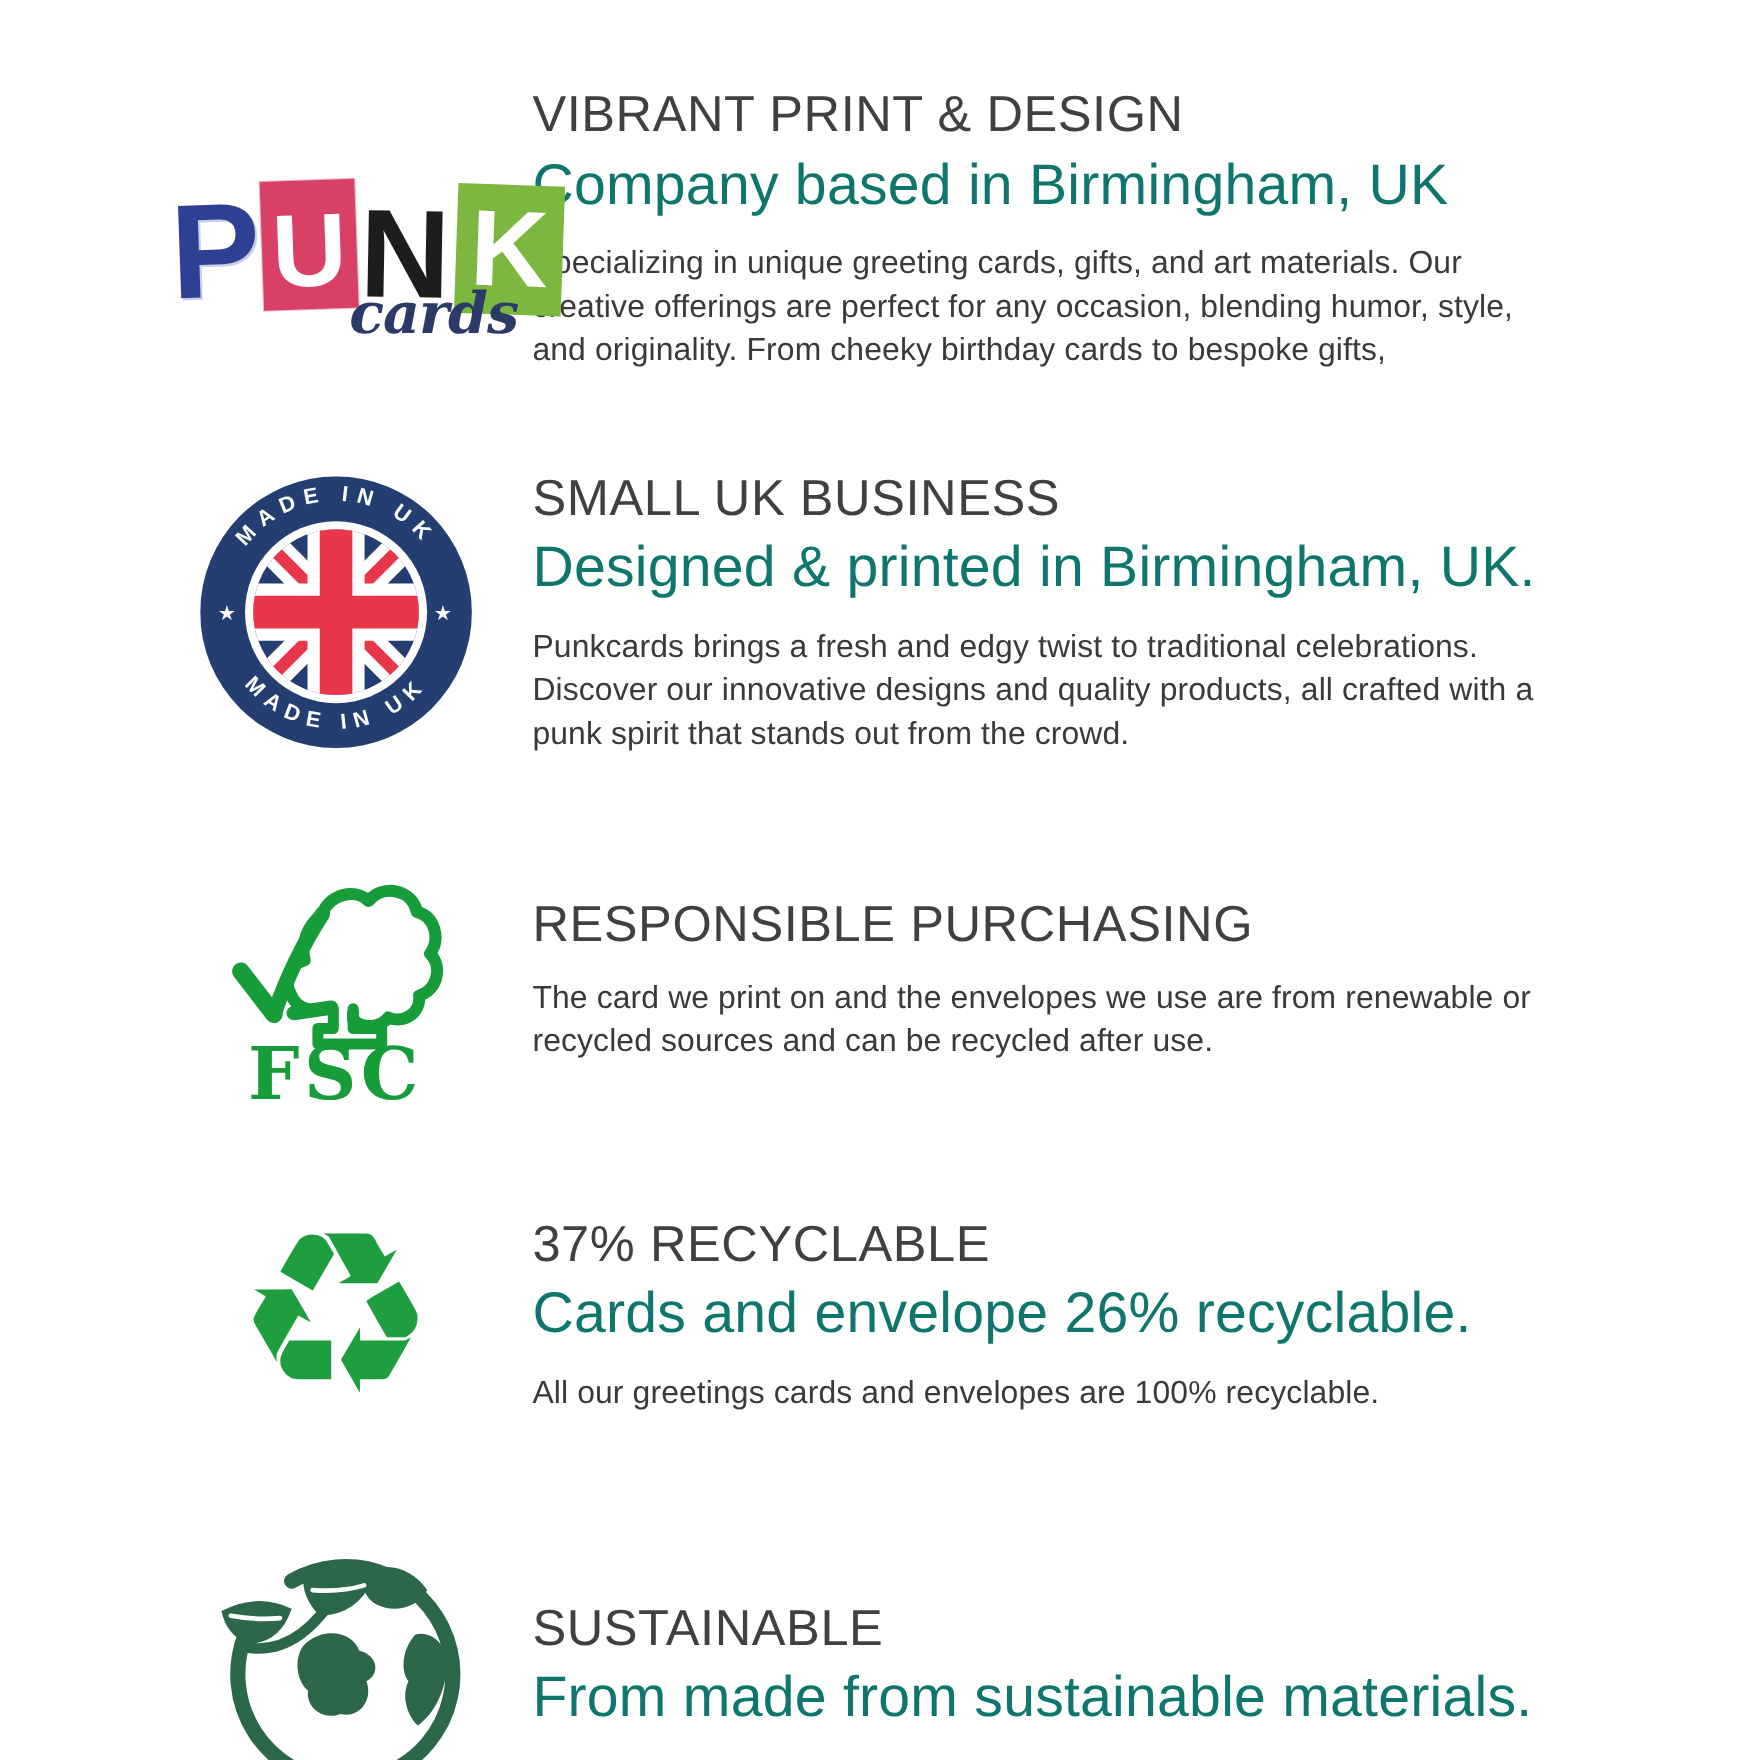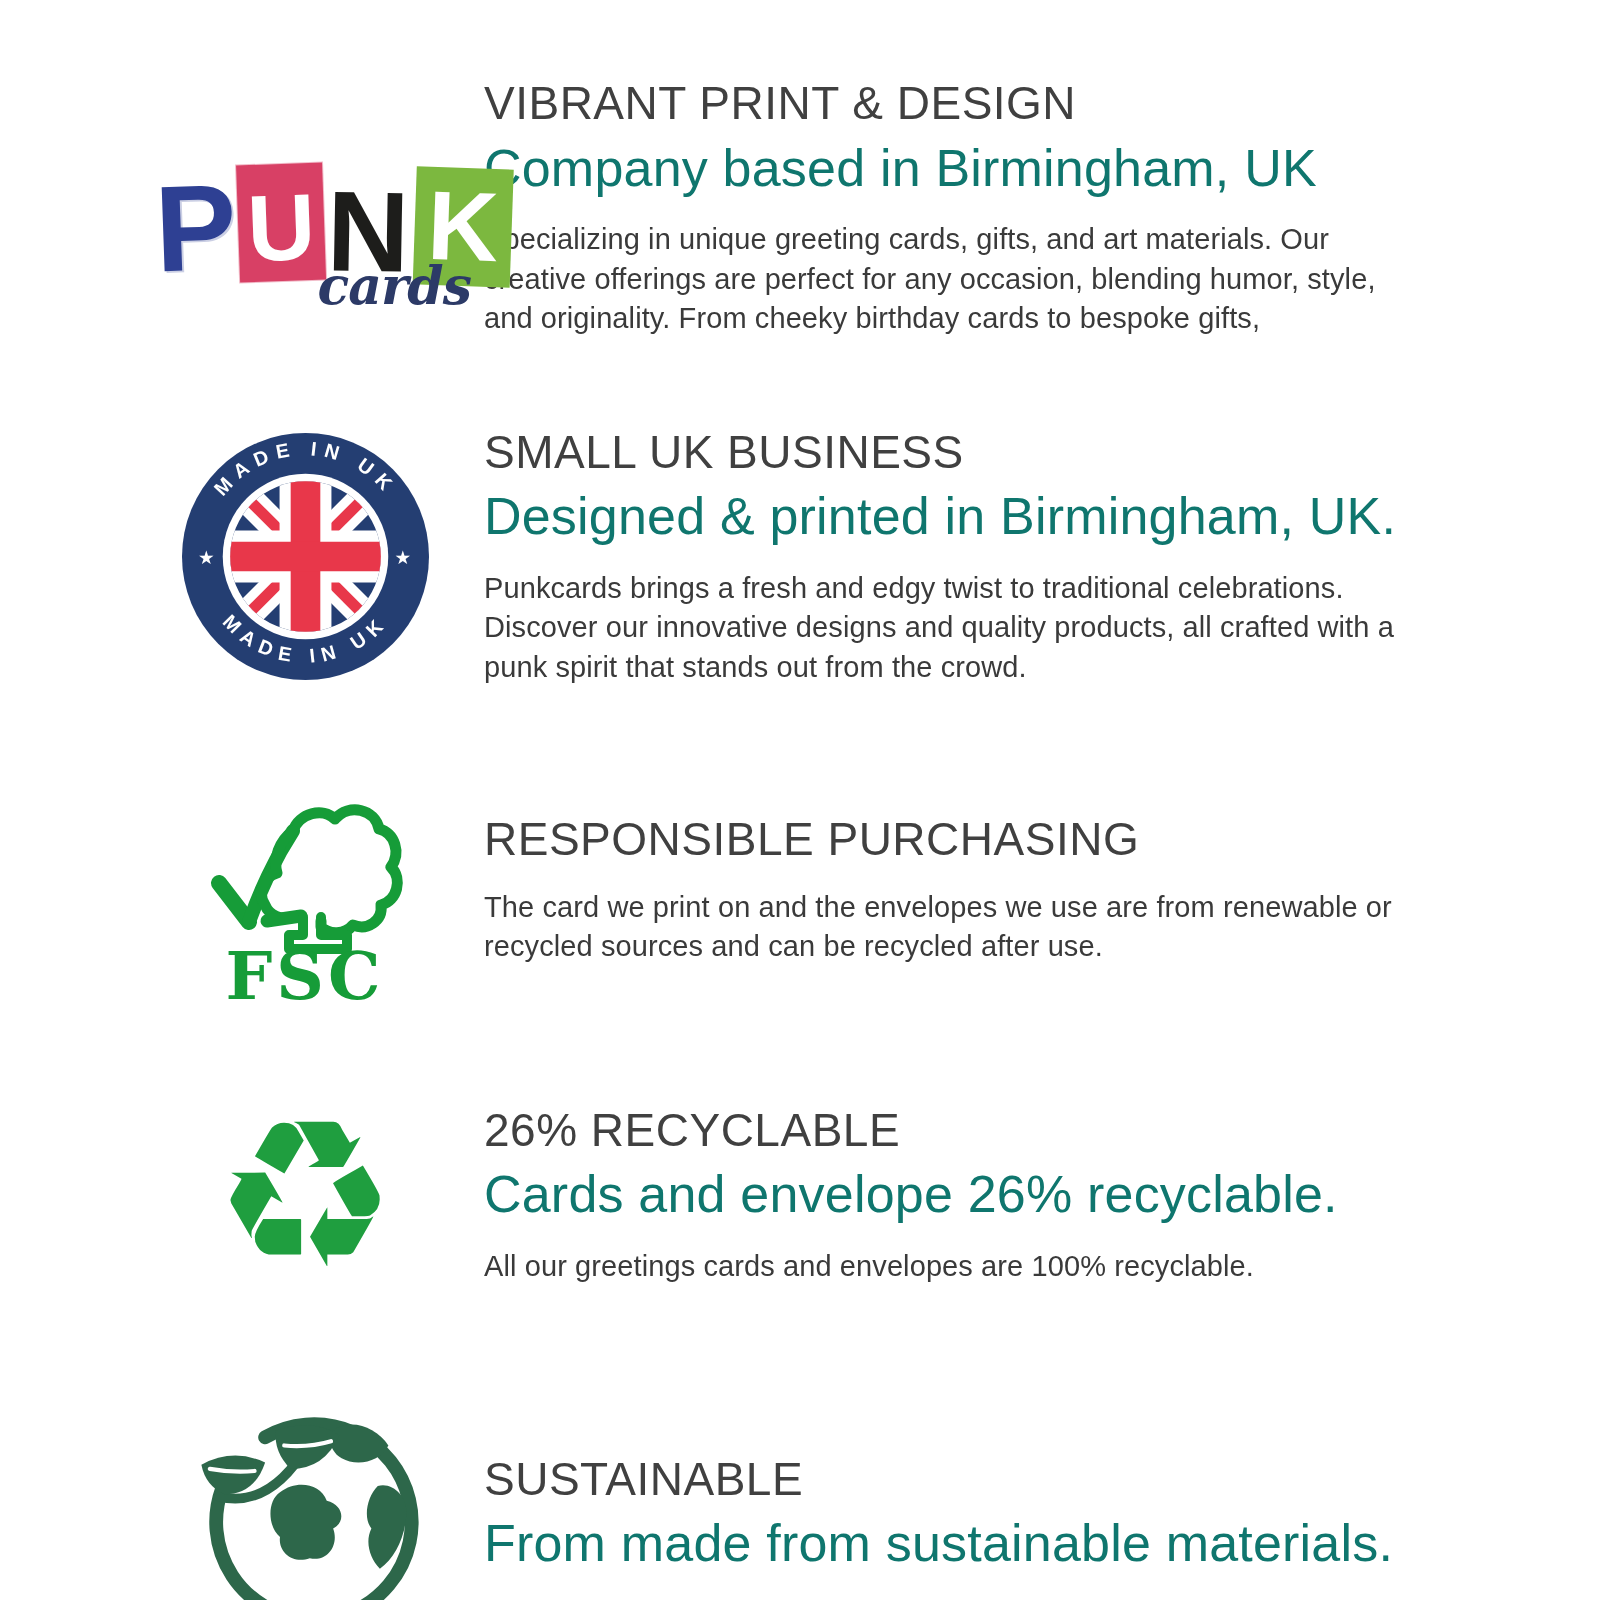--- a/index.html
+++ b/index.html
@@ -139,21 +139,21 @@
       <h2 class="sec-title">RESPONSIBLE PURCHASING</h2>
       <p class="sec-body">The card we print on and the envelopes we use are from renewable or recycled sources and can be recycled after use.</p>
     </div>
   </section>
 
   <section class="row">
     <div class="icon-col">
       <span class="recycle-glyph">♻</span>
     </div>
     <div class="text-col">
-      <h2 class="sec-title">26% RECYCLABLE</h2>
+      <h2 class="sec-title">37% RECYCLABLE</h2>
       <p class="sec-sub">Cards and envelope 26% recyclable.</p>
       <p class="sec-body">All our greetings cards and envelopes are 100% recyclable.</p>
     </div>
   </section>
 
   <section class="row">
     <div class="icon-col">
       <svg width="255" height="255" viewBox="0 0 240 240">
 
         <path d="M 82,48.3 A 92,92 0 1 1 41.5,96.5" fill="none" stroke="#2d674a" stroke-width="13" stroke-linecap="round"></path>

